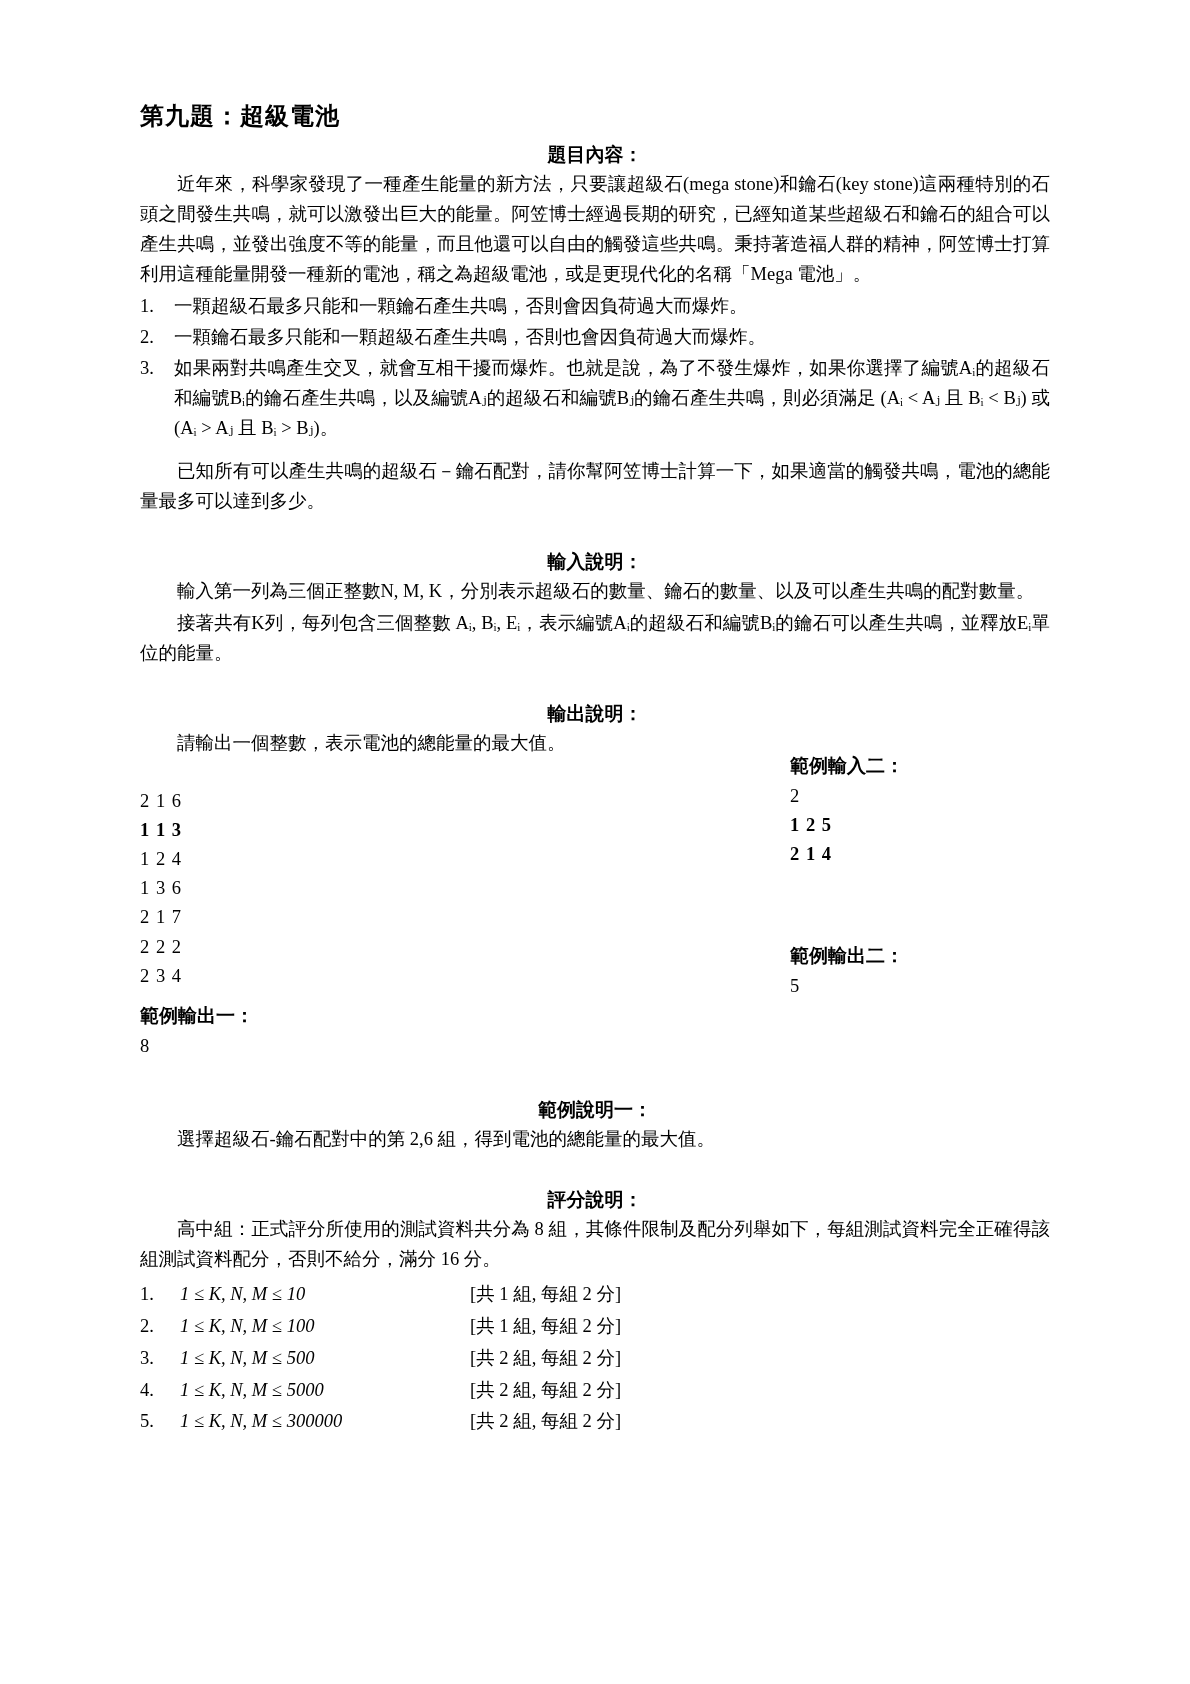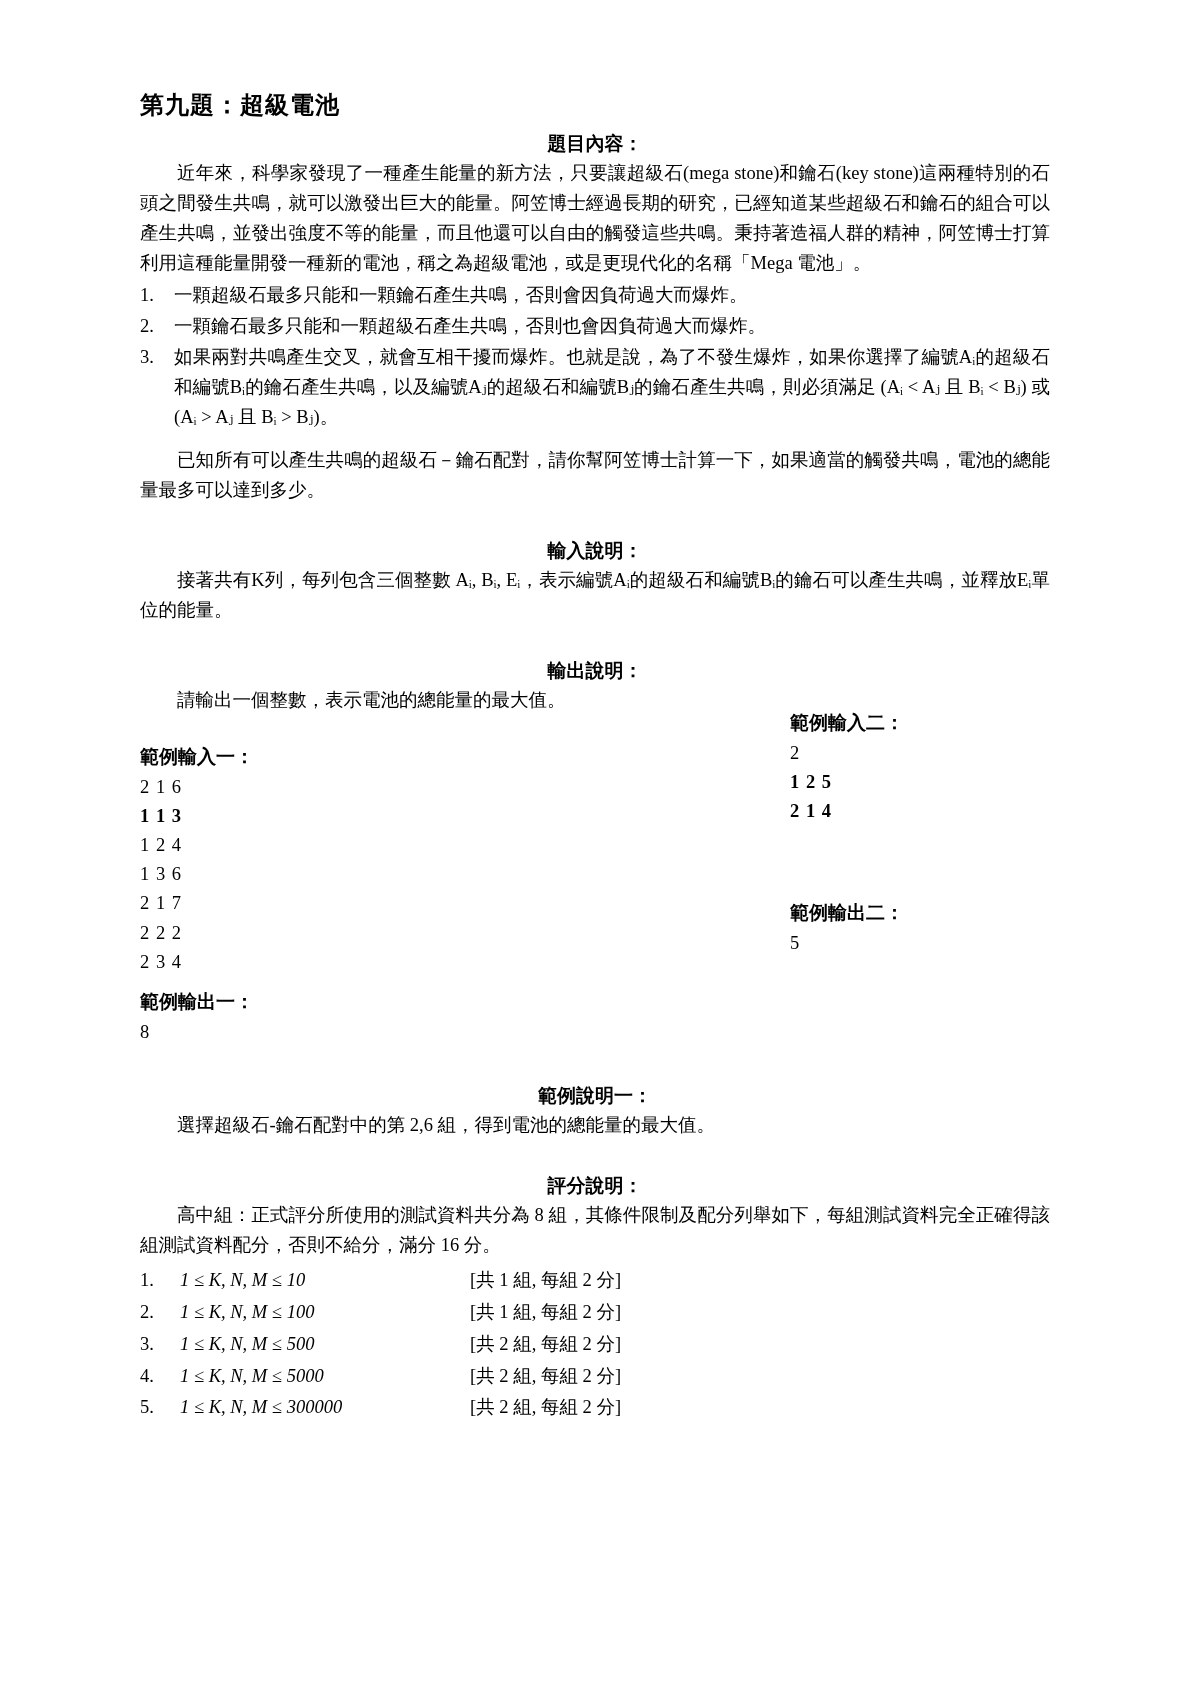--- a/index.html
+++ b/index.html
@@ -17,21 +17,21 @@
   .page {
     position: relative;
     width: 1190px;
     height: 1684px;
     padding: 0;
     box-sizing: border-box;
   }
   .content {
     position: absolute;
     left: 140px;
-    top: 89px;
+    top: 100px;
     width: 910px;
   }
   h1.title {
     font-size: 24px;
     font-weight: bold;
     margin: 0 0 6px 0;
     letter-spacing: 1px;
     font-family: "DejaVu Serif", serif;
   }
   .section-head {
@@ -147,32 +147,32 @@
         <span class="num">3.</span>
         <span class="txt">如果兩對共鳴產生交叉，就會互相干擾而爆炸。也就是說，為了不發生爆炸，如果你選擇了編號Aᵢ的超級石和編號Bᵢ的鑰石產生共鳴，以及編號Aⱼ的超級石和編號Bⱼ的鑰石產生共鳴，則必須滿足 (Aᵢ &lt; Aⱼ 且 Bᵢ &lt; Bⱼ) 或 (Aᵢ &gt; Aⱼ 且 Bᵢ &gt; Bⱼ)。</span>
       </li>
     </ol>
 
     <div class="spacer-sm"></div>
     <p class="para">已知所有可以產生共鳴的超級石－鑰石配對，請你幫阿笠博士計算一下，如果適當的觸發共鳴，電池的總能量最多可以達到多少。</p>
 
     <div class="spacer-md"></div>
     <div class="section-head">輸入說明：</div>
+    <p class="para">輸入第一列為三個正整數N, M, K，分別表示超級石的數量、鑰石的數量、以及可以產生共鳴的配對數量。</p>
     <p class="para">接著共有K列，每列包含三個整數 Aᵢ, Bᵢ, Eᵢ，表示編號Aᵢ的超級石和編號Bᵢ的鑰石可以產生共鳴，並釋放Eᵢ單位的能量。</p>
 
     <div class="spacer-md"></div>
     <div class="section-head">輸出說明：</div>
     <p class="para">請輸出一個整數，表示電池的總能量的最大值。</p>
 
     <div class="spacer-lg"></div>
 
     <div class="samples">
 
       <div class="sample-left">
-        <div class="io-head">範例輸入一：</div>
         <div class="io-lines">
           <div>2 1 6</div>
           <div class="b">1 1 3</div>
           <div>1 2 4</div>
           <div>1 3 6</div>
           <div>2 1 7</div>
           <div>2 2 2</div>
           <div>2 3 4</div>
         </div>
       </div>

